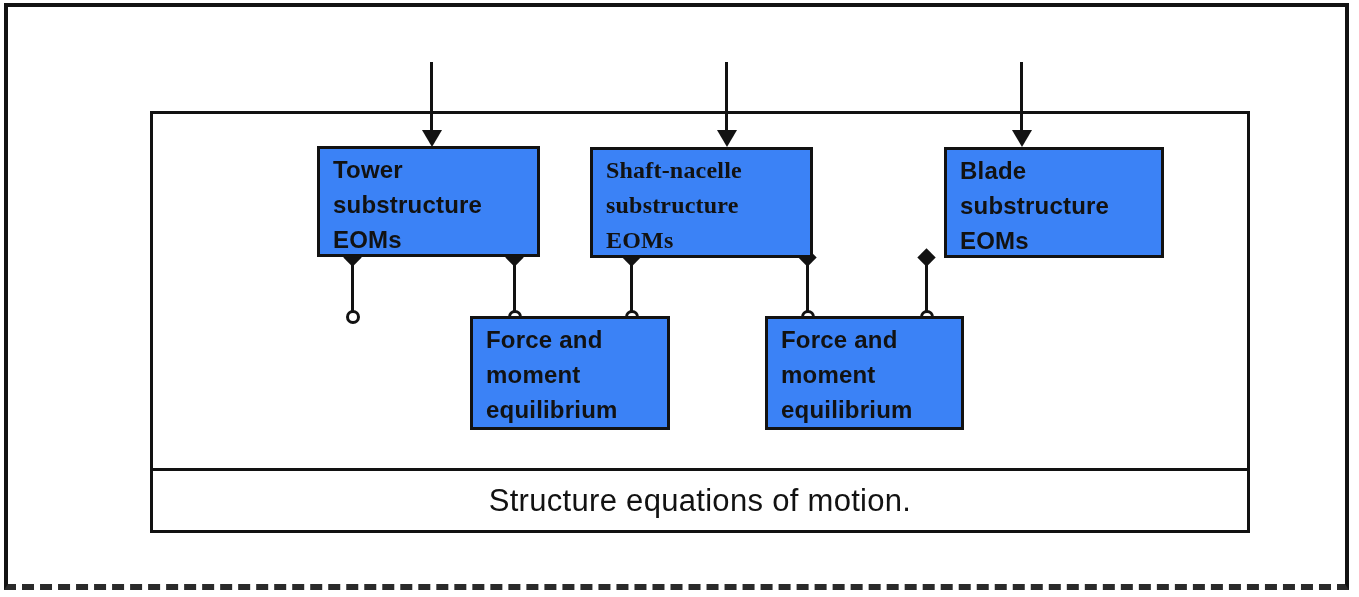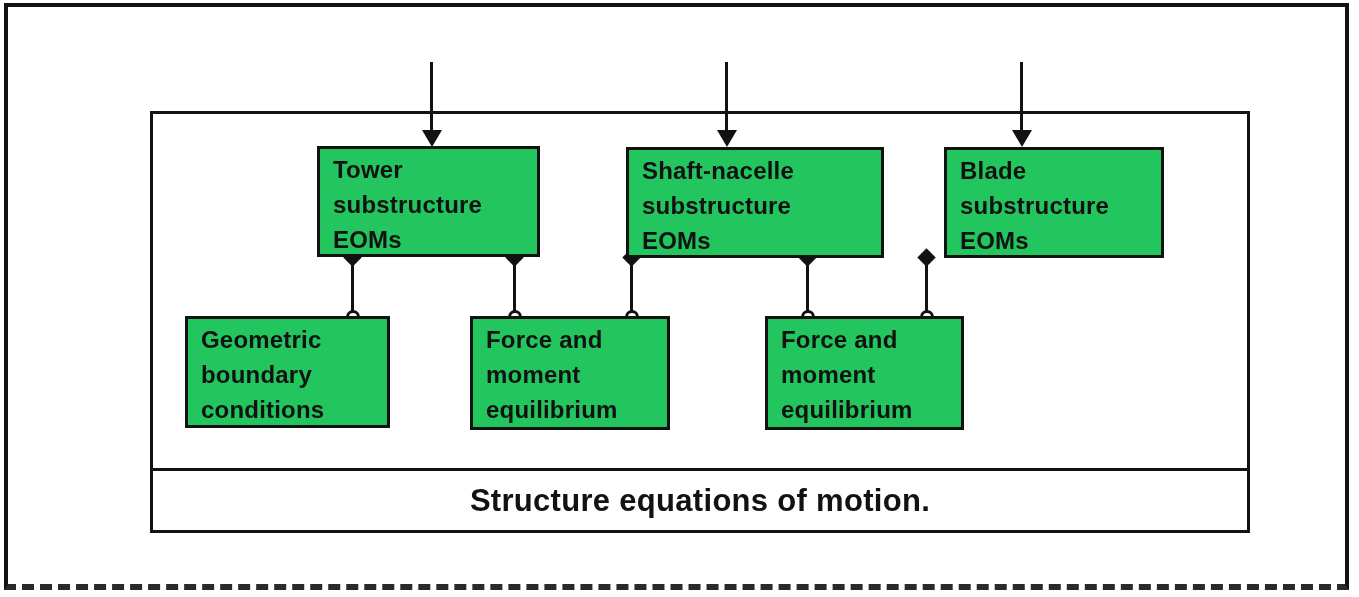--- a/index.html
+++ b/index.html
@@ -29,21 +29,21 @@
     left: 150px; top: 111px;
     width: 1100px; height: 422px;
     border: 3px solid #121212;
     box-sizing: border-box;
     background: #ffffff;
   }
   .node-box {
     position: absolute;
     border: 3px solid #121212;
     box-sizing: border-box;
-    background: #22c55e;
+    background: #3b82f6;
     padding: 3px 10px 0 13px;
   }
   .box-label {
     display: block;
     white-space: pre-line;
     font-size: 24px;
     line-height: 35px;
     font-weight: bold;
     color: #121212;
     letter-spacing: 0.2px;
@@ -86,21 +86,21 @@
   }
   .footer-caption {
     position: absolute;
     left: 150px; top: 471px;
     width: 1100px; height: 60px;
     display: flex;
     align-items: center;
     justify-content: center;
     box-sizing: border-box;
     font-size: 31px;
-    font-weight: bold;
+    font-weight: normal;
     color: #121212;
     letter-spacing: 0.3px;
   }
 </style>
 </head>
 <body>
 
 <div class="canvas">
 
   <div class="outer-frame"></div>
@@ -144,36 +144,31 @@
     <div class="connector-line" style="left:925px; top:255px; height:62px;"></div>
     <div class="joint-dot" style="left:920px; top:251px;"></div>
     <div class="joint-ring" style="left:920px; top:310px;"></div>
   </div>
 
   <div class="node-box" style="left:317px; top:146px; width:223px; height:111px;">
     <span class="box-label">Tower
 substructure
 EOMs</span>
   </div>
-  <div class="node-box" style="left:626px; top:147px; width:258px; height:111px;">
+  <div class="node-box" style="left:590px; top:147px; width:223px; height:111px;font-family:Liberation Serif, serif;">
     <span class="box-label">Shaft-nacelle
 substructure
 EOMs</span>
   </div>
   <div class="node-box" style="left:944px; top:147px; width:220px; height:111px;">
     <span class="box-label">Blade
 substructure
 EOMs</span>
   </div>
 
-  <div class="node-box" style="left:185px; top:316px; width:205px; height:112px;">
-    <span class="box-label">Geometric
-boundary
-conditions</span>
-  </div>
   <div class="node-box" style="left:470px; top:316px; width:200px; height:114px;">
     <span class="box-label">Force and
 moment
 equilibrium</span>
   </div>
   <div class="node-box" style="left:765px; top:316px; width:199px; height:114px;">
     <span class="box-label">Force and
 moment
 equilibrium</span>
   </div>

